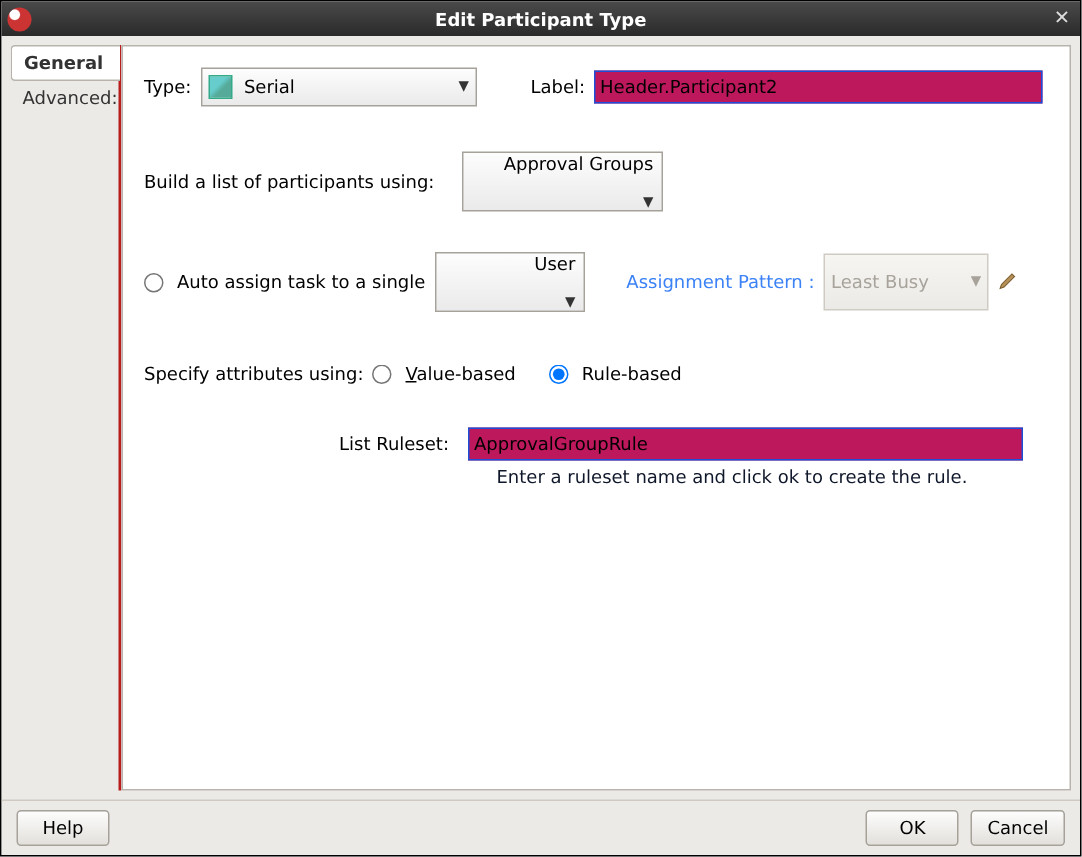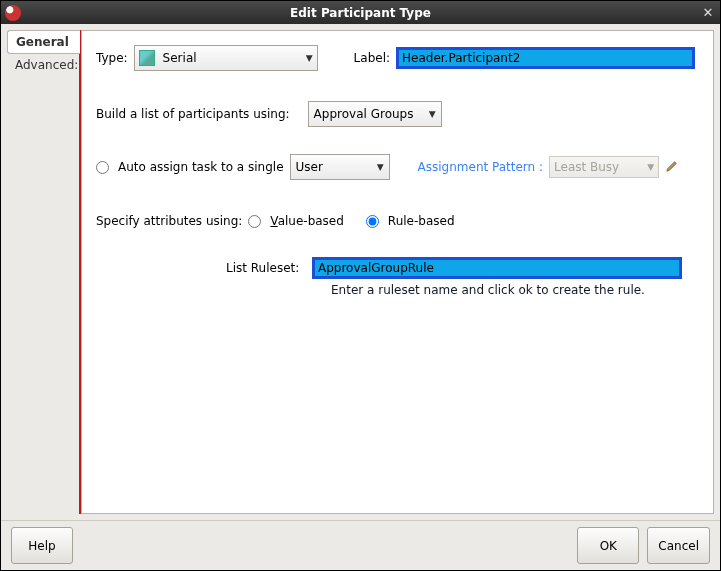--- a/index.html
+++ b/index.html
@@ -36,31 +36,31 @@
   .panel {
     flex: 1; background: #fff; border: 1px solid #b8b4ad; padding: 14px 18px 14px 14px;
     display: flex; flex-direction: column; gap: 12px;
   }
 
   .row { display: flex; align-items: center; gap: 6px; }
   .row .lbl { white-space: nowrap; }
   .underline { text-decoration: underline; }
 
   select, input[type=text] {
-    font: inherit; border: 3px solid #1d4ed8; background: #0ea5e9;
+    font: inherit; border: 1px solid #1d4ed8; background: #be185d;
     padding: 2px 3px; height: 22px;
   }
   .label-input { flex: 1; }
 
   .radio-row { display: flex; align-items: center; gap: 6px; margin: 1px 0; }
   input[type=radio] { margin: 0 3px 0 0; }
 
   .disabled { color: #3b82f6; }
   .assign-select-disabled {
-    width: 110px; height: 22px; border: 1px solid #cfcbc3;
+    width: 110px; height: 38px; border: 1px solid #cfcbc3;
     background: linear-gradient(#f6f5f2,#ebeae6); color: #a7a39b;
     display: inline-flex; align-items: center; padding: 0 4px; justify-content: space-between;
   }
   .assign-select-disabled .arrow { font-size: 9px; color: #a7a39b; }
 
   .pencil-icon svg { width: 14px; height: 14px; }
 
   .attr-section .lbl { }
   .attr-radios { display: flex; gap: 22px; align-items: center; }
 
@@ -70,44 +70,44 @@
   .hint { color: #0f172a; margin-left: 105px; }
 
   
   .footer {
     background: #eceae7; border-top: 1px solid #cfcbc3;
     padding: 6px 10px; display: flex; align-items: center;
     gap: 8px;
   }
   .footer .spacer { flex: 1; }
   button {
-    font: inherit; height: 37px; min-width: 62px;
+    font: inherit; height: 24px; min-width: 62px;
     border: 1px solid #a6a29a; border-radius: 3px;
     background: linear-gradient(#fdfdfd,#e2e0db);
     cursor: pointer; padding: 0 10px;
   }
 
   .type-icon {
     width: 16px; height: 16px; display: inline-block;
     background: linear-gradient(135deg,#6cc 40%,#5a9 60%);
     border: 1px solid #3a8; vertical-align: middle; margin-right: 4px;
   }
   .select-wrap {
     display: inline-flex; align-items: center;
     border: 1px solid #a6a29a; height: 26px;
     background: linear-gradient(#fdfdfd,#eaeaea);
     padding: 0 4px; width: 184px; justify-content: space-between;
   }
   .select-wrap .sw-text { display: flex; align-items: center; gap: 4px; }
   .select-wrap .arrow, .plain-select .arrow { font-size: 9px; color: #333; }
   .plain-select {
-    display: inline-flex; align-items: center;
-    border: 1px solid #a6a29a; height: 26px;
+    display: inline-flex; align-items: flex-end;
+    border: 1px solid #a6a29a; height: 40px;
     background: linear-gradient(#fdfdfd,#eaeaea);
-    padding: 0 5px; justify-content: space-between;
+    padding: 0 5px; justify-content: space-between; flex-direction: column;
   }
   .ps-134 { width: 134px; }
   .ps-100 { width: 100px; }
 </style>
 </head>
 <body>
 
 <div class="titlebar">
   <span class="appicon"></span>
   <span class="title">Edit Participant Type</span>

